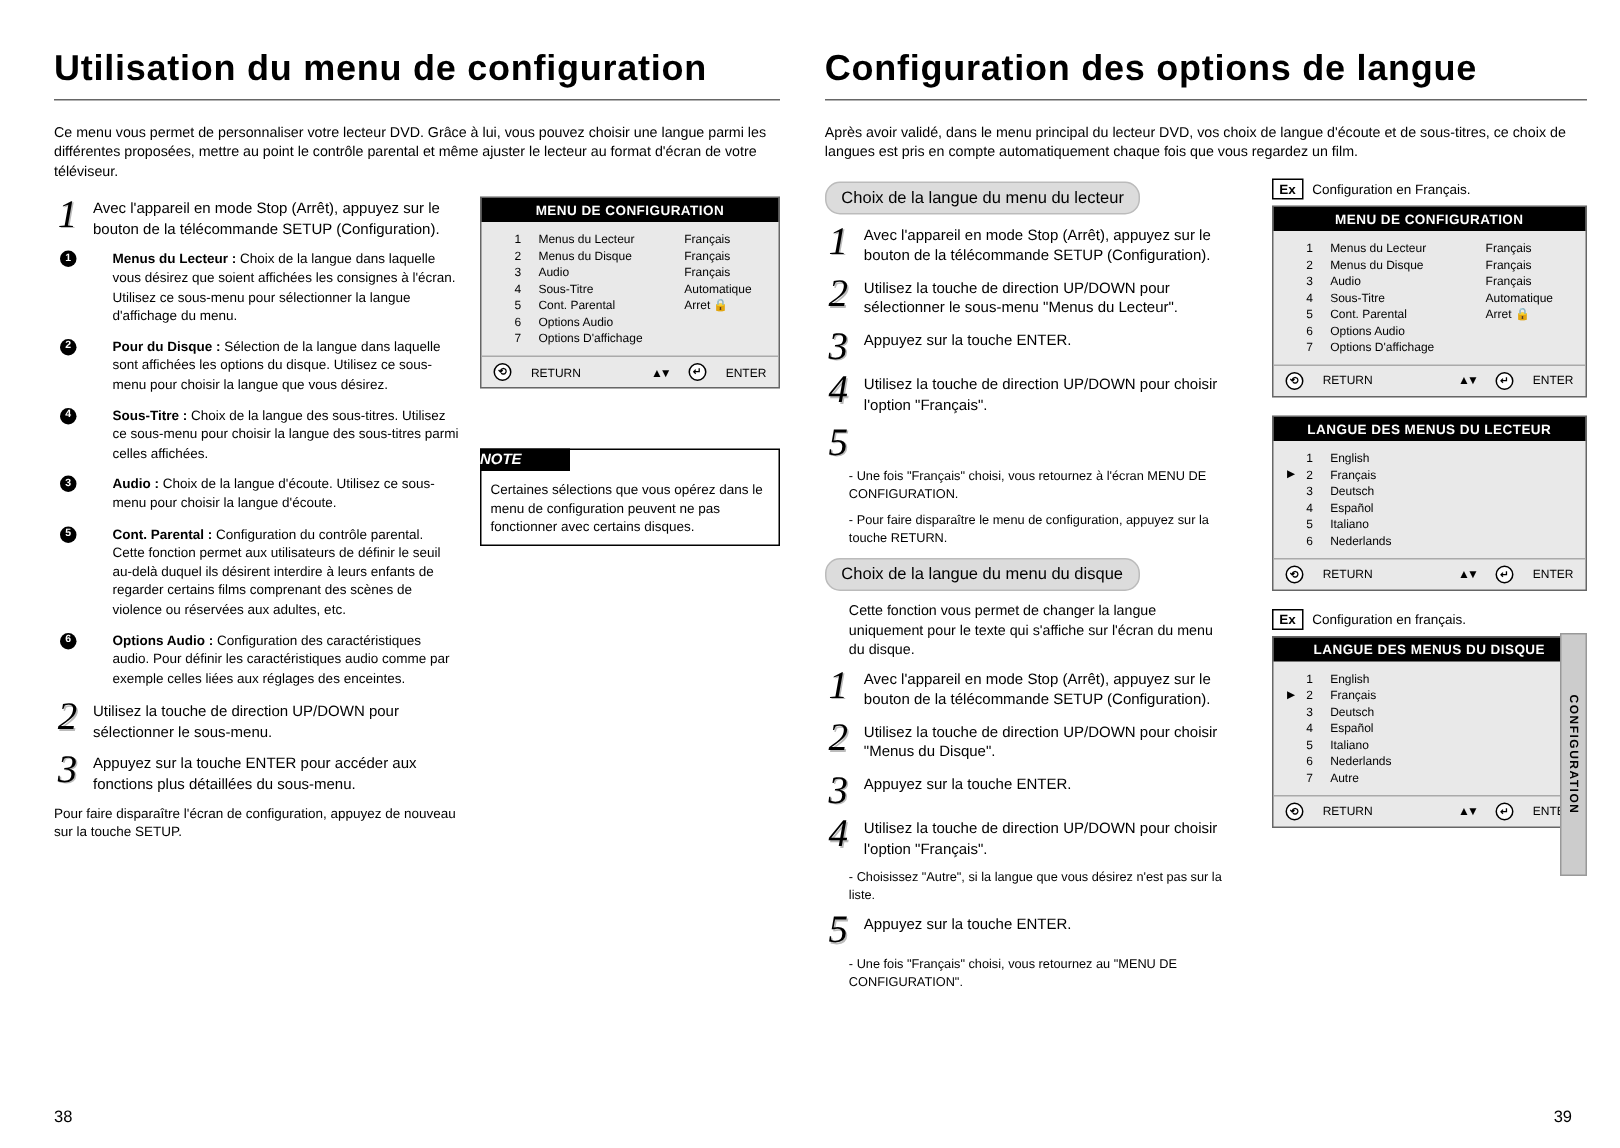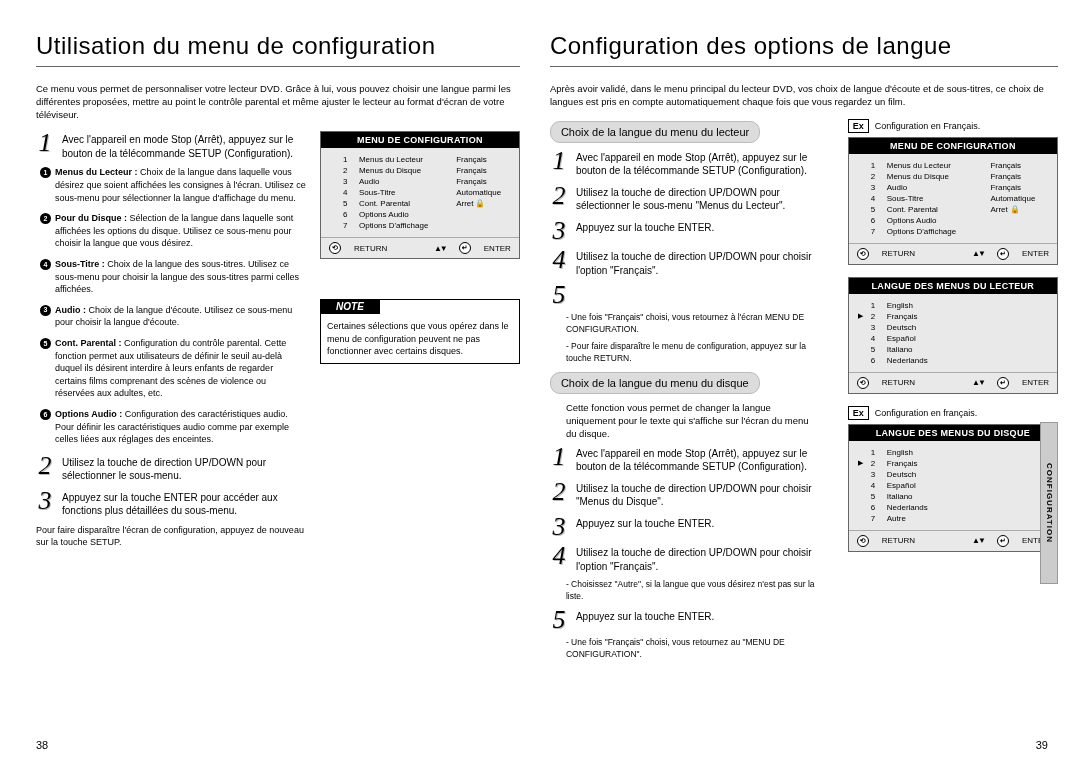--- a/index.html
+++ b/index.html
@@ -1,45 +1,45 @@
 <!DOCTYPE html>
 <html><head>
 <meta charset="utf-8">
 <style>
   html,body{margin:0;padding:0;background:#fff;font-family:Arial,Helvetica,sans-serif;color:#000}
   .page{width:1080px;height:765px;position:relative;box-sizing:border-box;padding:32px 22px 20px 36px;display:flex;gap:30px}
   .col{flex:1;display:flex;flex-direction:column;position:relative}
   .col.right{flex:1.05}
-  h1{font-size:24px;font-weight:400;margin:0 0 6px;letter-spacing:.5px}
+  h1{font-size:24px;font-weight:700;margin:0 0 6px;letter-spacing:.5px}
   .hr{height:1px;background:#666;margin-bottom:16px}
   .intro{font-size:9.5px;line-height:1.35;margin-bottom:10px}
   .body{display:flex;gap:14px}
   .text-col{flex:1.35}
   .box-col{flex:1}
   .step{display:flex;gap:8px;margin-bottom:6px}
   .step .num{font-family:"Times New Roman",serif;font-size:26px;font-style:italic;line-height:.9;min-width:18px;text-align:center;text-shadow:1px 1px 0 #bbb}
   .step .txt{font-size:10px;line-height:1.35;padding-top:2px}
   .bullets{font-size:9px;line-height:1.4;margin-left:4px}
-  .bullets .bl{display:flex;gap:4px;margin-bottom:8px}
+  .bullets .bl{display:flex;gap:24px;margin-bottom:8px}
   .bullets .bic{background:#000;color:#fff;border-radius:50%;width:11px;height:11px;min-width:11px;display:inline-flex;align-items:center;justify-content:center;font-size:7px;font-weight:700;margin-top:1px}
   .note-ft{font-size:9px;line-height:1.35;margin-top:6px}
   
   .osd{border:1px solid #666;background:#e9e9e9;font-size:8px;margin-bottom:12px}
   .osd .osd-title{background:#000;color:#fff;text-align:center;font-weight:700;font-size:9px;padding:3px 2px;letter-spacing:.3px}
   .osd .osd-body{padding:6px 8px}
   .osd .row{display:flex;align-items:center;gap:6px;padding:1px 0}
   .osd .row .lab{flex:1}
   .osd .row .val{flex:.6}
   .osd .row .mk{width:8px;text-align:center;font-size:7px}
   .osd .foot{border-top:1px solid #aaa;display:flex;align-items:center;gap:10px;padding:4px 8px;font-size:8px}
   .osd .foot .grow{flex:1}
   .ic{display:inline-flex;align-items:center;justify-content:center;border:1px solid #000;border-radius:50%;width:10px;height:10px;font-size:7px;font-weight:700;margin-right:3px;background:#fff}
   .tri{font-size:8px;letter-spacing:-2px;margin-right:3px}
   .note-box{border:1px solid #000;background:#fff;margin-top:40px}
-  .note-box .nh{background:#000;color:#fff;font-style:italic;font-weight:700;font-size:10px;text-align:center;padding:2px 0;margin:-1px -1px 0 -1px;width:60px}
+  .note-box .nh{background:#000;color:#fff;font-style:italic;font-weight:700;font-size:10px;padding:2px 0;margin:-1px -1px 0 -1px;width:60px}
   .note-box .nb{font-size:9px;padding:6px;line-height:1.35}
   .pill{background:#dcdcdc;border-radius:10px;font-size:11px;font-weight:400;padding:4px 10px;display:inline-block;margin:2px 0 6px;border:1px solid #bbb}
   .sub-note{font-size:8.5px;line-height:1.35;margin:2px 0 6px 16px}
   .ex{display:flex;gap:6px;font-size:9px;align-items:center;margin-bottom:4px}
   .ex .exb{border:1px solid #000;padding:1px 4px;font-weight:700}
   .side-tab{position:absolute;right:0;top:390px;width:16px;height:160px;background:#ccc;border:1px solid #999;font-size:8px;font-weight:700;writing-mode:vertical-rl;text-orientation:mixed;text-align:center;display:flex;align-items:center;justify-content:center;letter-spacing:1px}
   .pg{position:absolute;bottom:14px;font-size:11px}
   .pg.l{left:36px}
   .pg.r{right:32px}
   b{font-weight:700}

